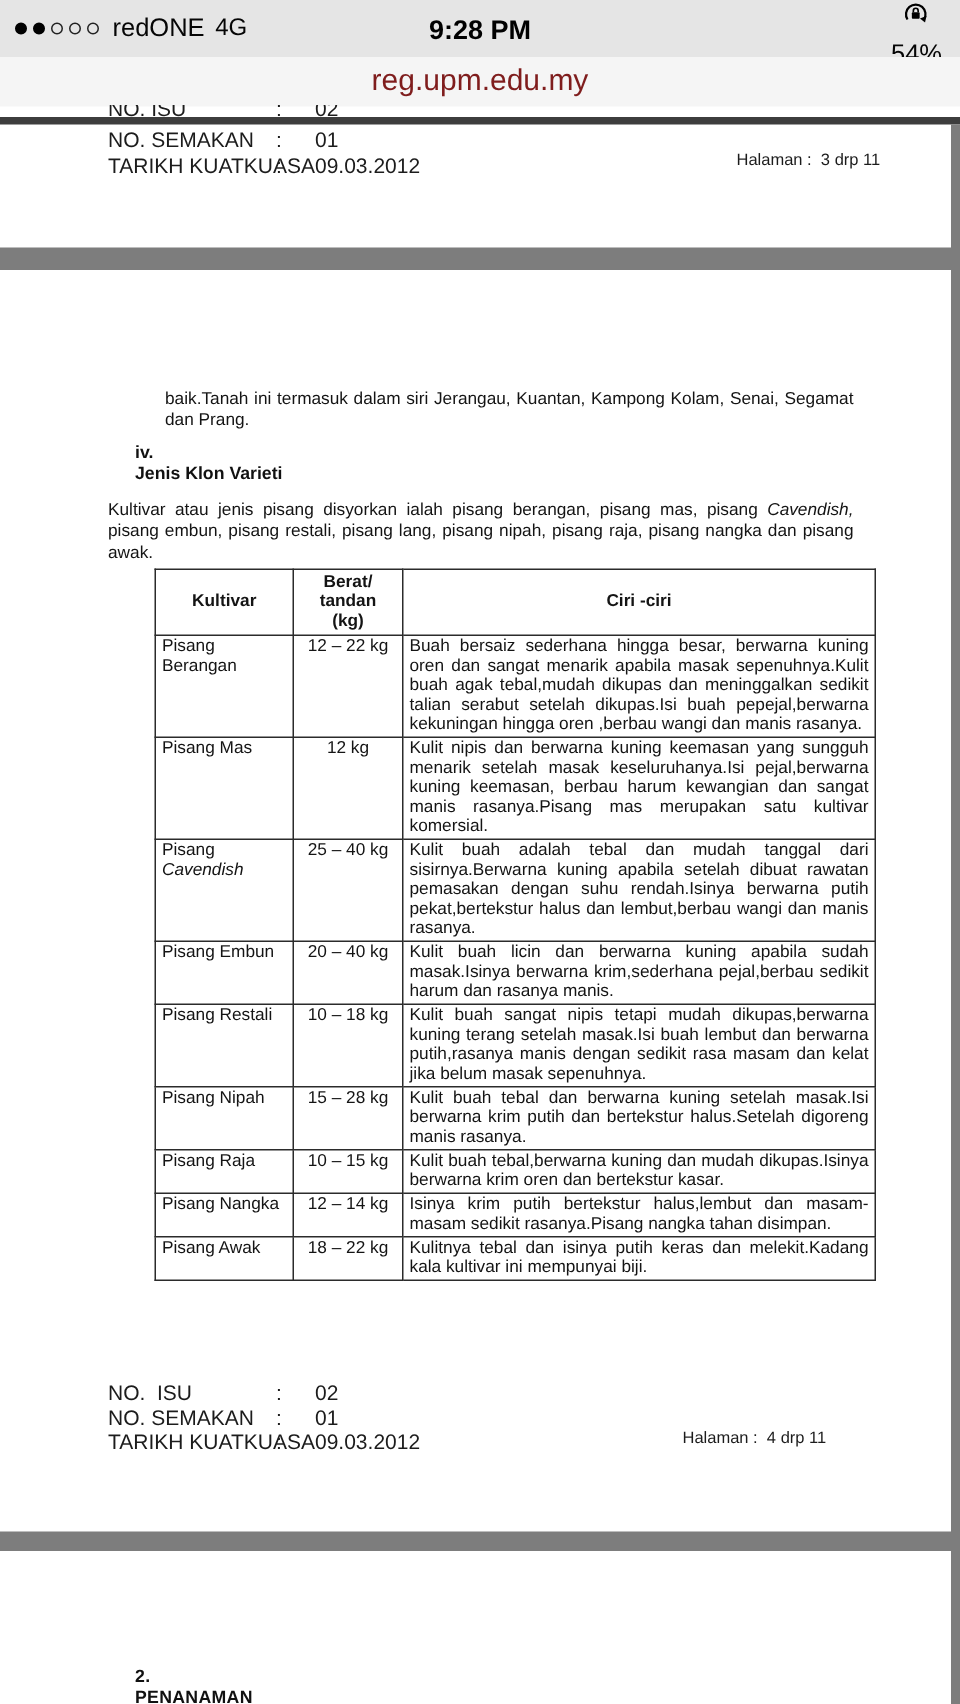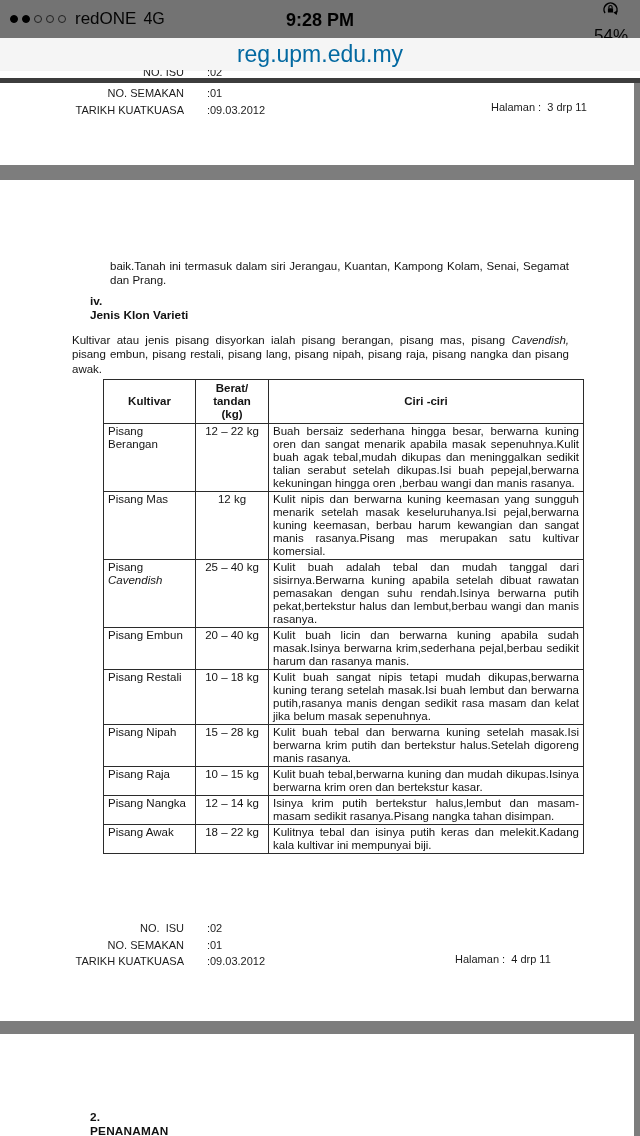--- a/index.html
+++ b/index.html
@@ -5,47 +5,47 @@
   html,body{margin:0;padding:0;}
   body{
     width:640px;height:1136px;position:relative;overflow:hidden;
     background:#ffffff;
     font-family:"Liberation Sans","DejaVu Sans",sans-serif;
     -webkit-font-smoothing:antialiased;
   }
   .screen{position:absolute;inset:0;}
 
   
-  .statusbar{position:absolute;top:0;left:0;right:0;height:38px;background:#737373;padding-left:28px;}
+  .statusbar{position:absolute;top:0;left:0;right:0;height:38px;background:#e5e5e5;padding-left:28px;}
   .sb-left{position:absolute;left:10px;top:0;height:38px;display:flex;align-items:center;gap:7px;color:#000;}
   .signal{display:flex;align-items:center;gap:4px;margin-right:2px;}
   .dot{width:8px;height:8px;border-radius:50%;border:1px solid #222;box-sizing:border-box;background:transparent;display:inline-block;}
   .dot.filled{background:#000;border-color:#000;}
   .carrier{font-size:17px;color:#050505;}
   .network{font-size:16px;color:#050505;}
   .sb-time{position:absolute;left:0;right:0;top:0;height:38px;text-align:center;line-height:40px;font-size:18px;font-weight:bold;color:#000;}
   .sb-right{position:absolute;right:12px;top:0;height:38px;display:flex;align-items:center;gap:7px;flex-direction:column;}
   .batpct{font-size:17px;color:#050505;}
   .bat{width:24px;height:11px;border:1px solid #111;border-radius:2.5px;position:relative;box-sizing:border-box;background:#fff;}
   .bat-fill{position:absolute;left:1px;top:1px;bottom:1px;background:#000;border-radius:1px;}
   .bat-nub{width:2px;height:5px;background:#111;border-radius:0 2px 2px 0;margin-left:-6px;}
   .lockicon{display:flex;align-items:center;}
 
   
-  .urlbar{position:absolute;top:38px;left:0;right:0;height:33px;background:#f5f5f5;text-align:center;line-height:32px;font-size:23px;color:#0369a1;}
+  .urlbar{position:absolute;top:38px;left:0;right:0;height:33px;background:#f5f5f5;text-align:center;line-height:32px;font-size:20px;color:#7f1d1d;}
 
   
   .doc{position:absolute;inset:0;color:#141414;}
   .chrome-divider{position:absolute;top:78px;left:0;width:640px;height:5px;background:#3d3d3d;}
   .right-strip{position:absolute;top:83px;right:0;width:6px;height:1053px;background:#7d7d7d;}
   .band{position:absolute;left:0;width:640px;background:#7d7d7d;}
   .band1{top:165px;height:15px;}
   .band2{top:1021px;height:13px;}
 
-  .frow{display:flex;font-size:11px;color:#1c1c1c;text-align:right;}
+  .frow{display:flex;font-size:14px;color:#1c1c1c;}
   .frow span{white-space:pre;}
   .fl{width:112px;}
   .fc{width:26px;}
   .cutwrap{position:absolute;top:70px;left:72px;width:497px;height:8px;overflow:hidden;}
   .cutwrap .frow{margin-top:-4px;line-height:13px;}
   .footer{position:absolute;left:72px;width:497px;}
   .footer .frow{line-height:16.5px;}
   .footer3{top:85px;}
   .footer4{top:920px;}
   .halaman{position:absolute;left:383px;font-size:11px;color:#1c1c1c;white-space:pre;}

